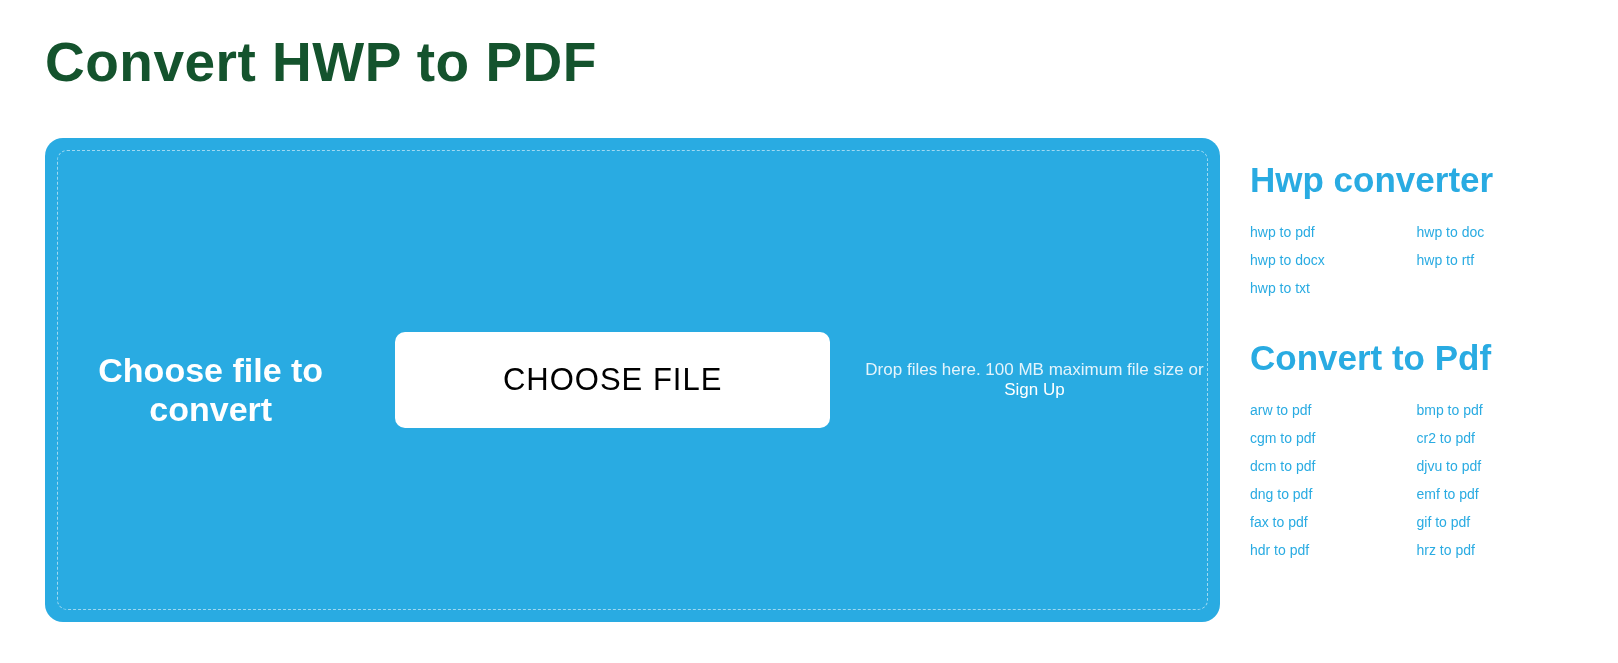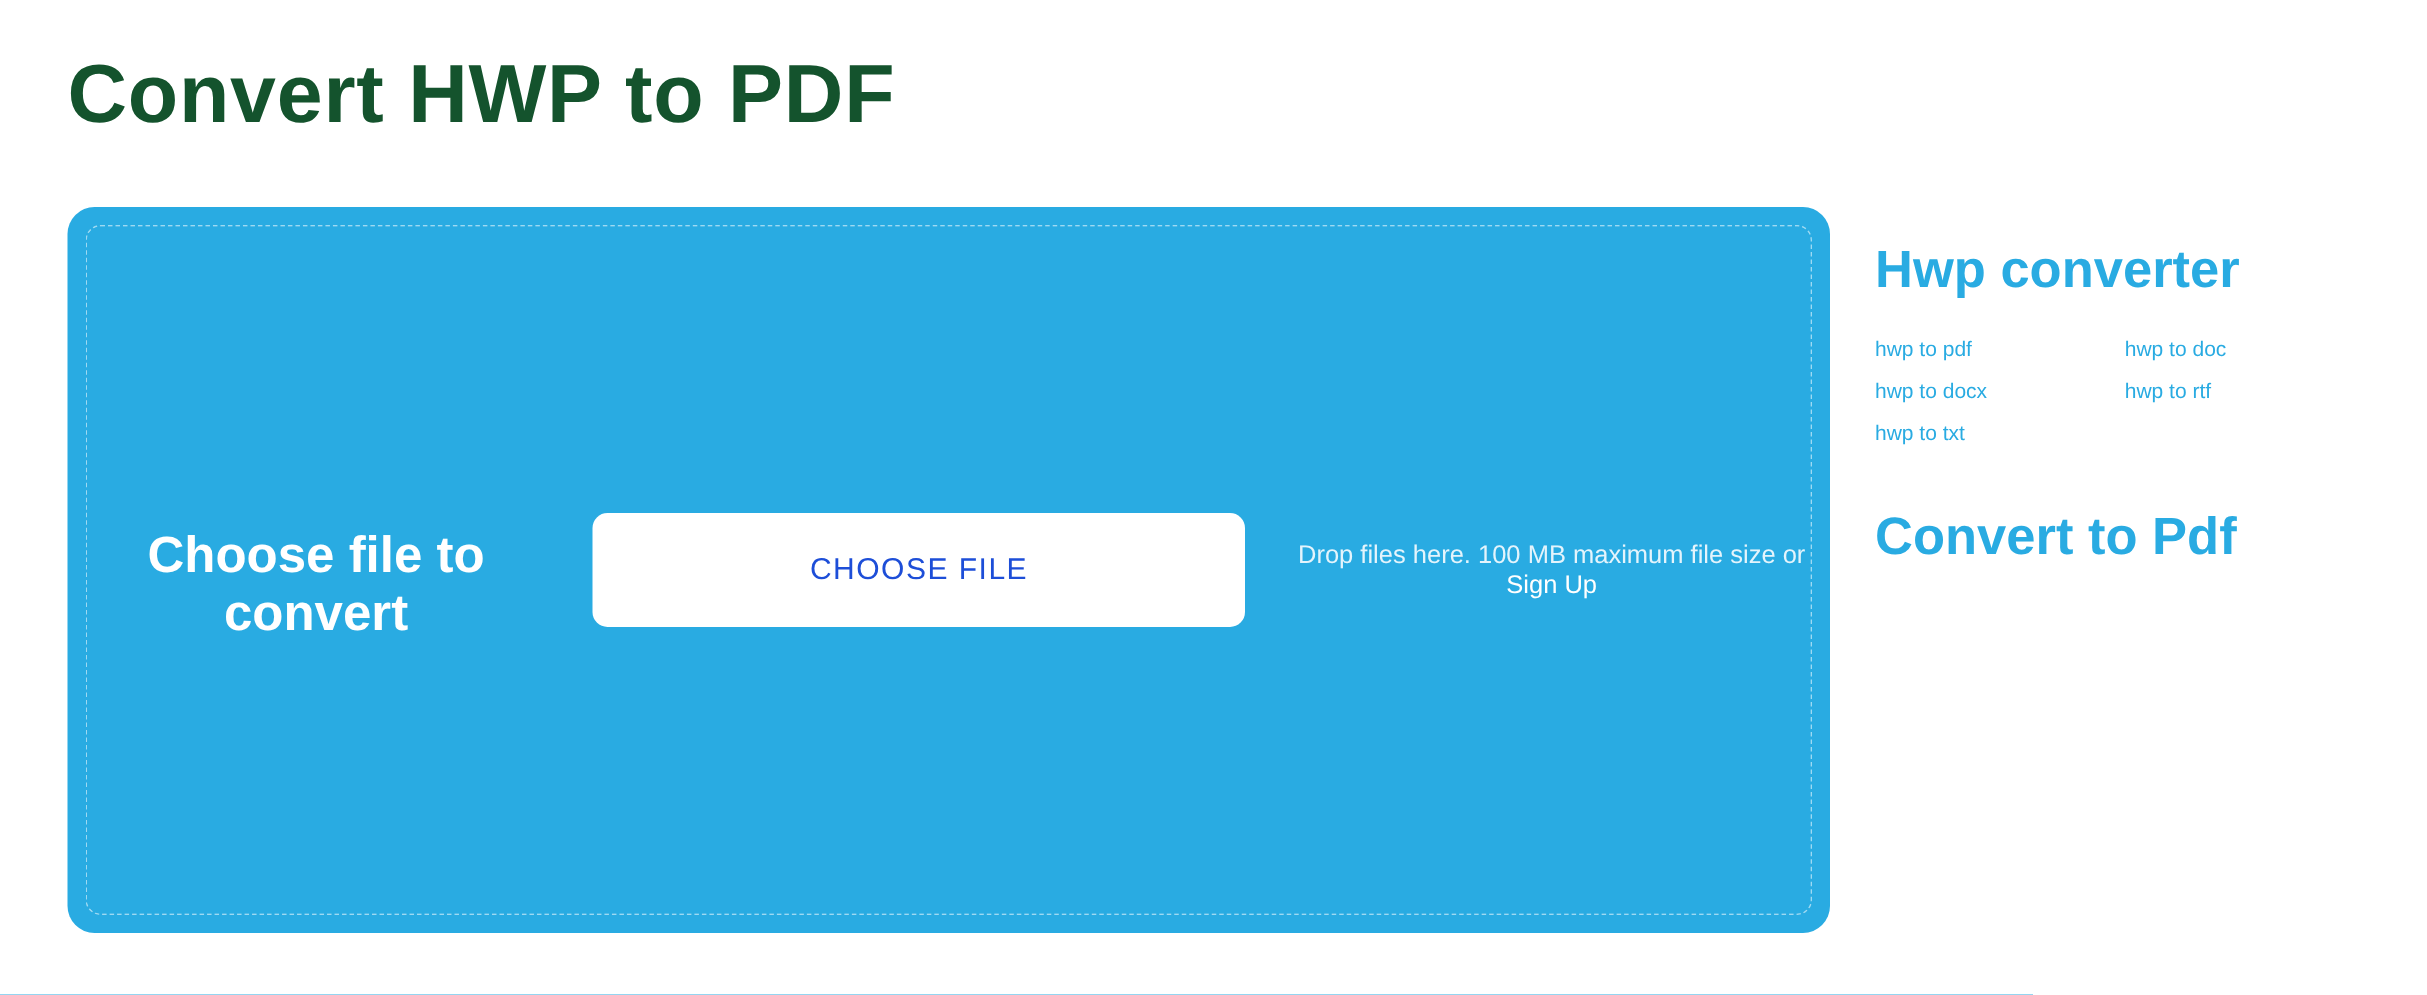--- a/index.html
+++ b/index.html
@@ -43,26 +43,26 @@
     color: #fff;
     gap: 32px;
   }
   .upload-head {
     font-size: 34px;
     font-weight: 700;
     margin-top: 20px;
   }
   .choose-btn {
     background: #fff;
-    color: #1d4ed8;
+    color: #000000;
     width: 508px;
-    height: 76px;
+    height: 96px;
     border: none;
     border-radius: 10px;
-    font-size: 20px;
+    font-size: 31px;
     font-weight: 400;
     letter-spacing: 1px;
     cursor: pointer;
     display: flex;
     align-items: center;
     justify-content: center;
   }
   .hint {
     font-size: 17px;
     color: #e4f4fc;
@@ -117,14 +117,28 @@
   <div class="sidebar">
     <h2 class="side-h">Hwp converter</h2>
     <div class="side-grid" id="grid1">
         <a class="side-link">hwp to pdf</a>
         <a class="side-link">hwp to doc</a>
         <a class="side-link">hwp to docx</a>
         <a class="side-link">hwp to rtf</a>
         <a class="side-link">hwp to txt</a>
       </div>
     <h2 class="side-h">Convert to Pdf</h2>
+    <div class="side-grid" id="grid2">
+        <a class="side-link">arw to pdf</a>
+        <a class="side-link">bmp to pdf</a>
+        <a class="side-link">cgm to pdf</a>
+        <a class="side-link">cr2 to pdf</a>
+        <a class="side-link">dcm to pdf</a>
+        <a class="side-link">djvu to pdf</a>
+        <a class="side-link">dng to pdf</a>
+        <a class="side-link">emf to pdf</a>
+        <a class="side-link">fax to pdf</a>
+        <a class="side-link">gif to pdf</a>
+        <a class="side-link">hdr to pdf</a>
+        <a class="side-link">hrz to pdf</a>
+      </div>
   </div>
 </div>
 
 </body></html>

